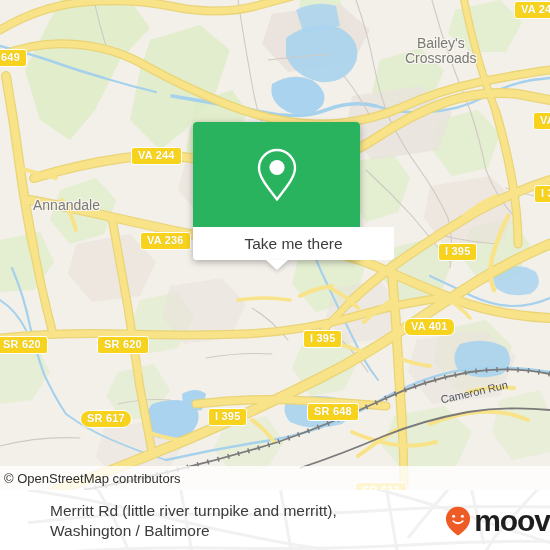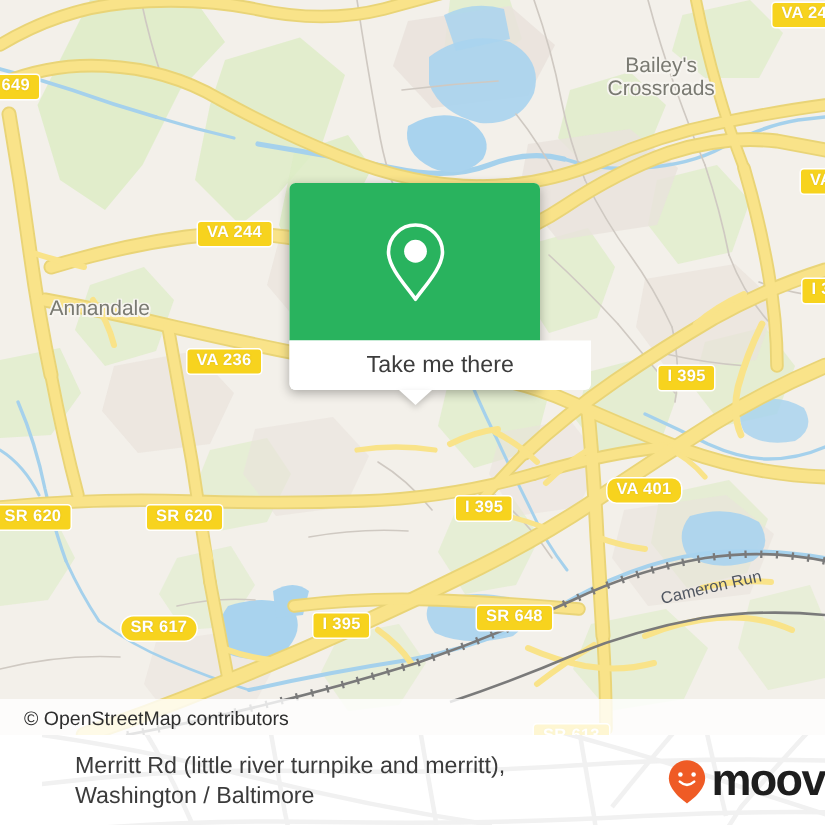--- a/index.html
+++ b/index.html
@@ -139,21 +139,21 @@
     position: absolute;
     left: 0;
     top: 466px;
     width: 550px;
     height: 24px;
     background: rgba(255,255,255,0.80);
     display: flex;
     align-items: center;
     z-index: 50;
     box-sizing: border-box;
-    padding-left: 16px;
+    padding-left: 4px;
   }
   #attribution-text {
     color: #2e2e2e;
     font-size: 13px;
     font-family: "Liberation Sans", sans-serif;
     white-space: nowrap;
   }
 
   
   #footer {
@@ -386,31 +386,31 @@
         <g class="railtick" stroke-dasharray="1.5,9">
           <path d="M550 374 Q510 366 470 372 Q424 380 382 400 Q330 424 278 442 Q226 458 176 470 Q128 482 84 490" stroke-width="5"></path>
         </g>
       </g>
     </svg>
 
     <div id="shields">
         <div class="shield" style="left: -6px; top: 49px;">649</div>
         <div class="shield" style="left: 131px; top: 147px;">VA 244</div>
         <div class="shield" style="left: 514px; top: 1px;">VA 244</div>
-        <div class="shield" style="left: 124px; top: 232px; text-align: center;">VA 236</div>
+        <div class="shield" style="left: 140px; top: 232px; text-align: center;">VA 236</div>
         <div class="shield" style="left: 533px; top: 112px;">VA</div>
         <div class="shield" style="left: 438px; top: 243px;">I 395</div>
         <div class="shield" style="left: 534px; top: 185px;">I 3</div>
         <div class="shield" style="left: -4px; top: 336px;">SR 620</div>
         <div class="shield" style="left: 97px; top: 336px;">SR 620</div>
         <div class="shield" style="left: 303px; top: 330px;">I 395</div>
         <div class="shield" style="left: 404px; top: 318px; border-radius: 7px;">VA 401</div>
         <div class="shield" style="left: 80px; top: 410px; border-radius: 9px;">SR 617</div>
         <div class="shield" style="left: 208px; top: 408px;">I 395</div>
-        <div class="shield" style="left: 307px; top: 403px; margin-left: 10px;">SR 648</div>
+        <div class="shield" style="left: 307px; top: 403px;">SR 648</div>
         <div class="shield" style="left: 355px; top: 482px;">SR 613</div>
       </div>
 
     <div id="places">
         <div class="place-label" style="left: 405px; top: 36px;">Bailey's
 Crossroads</div>
         <div class="place-label" style="left: 33px; top: 198px;">Annandale</div>
       </div>
 
     <div id="waters">

